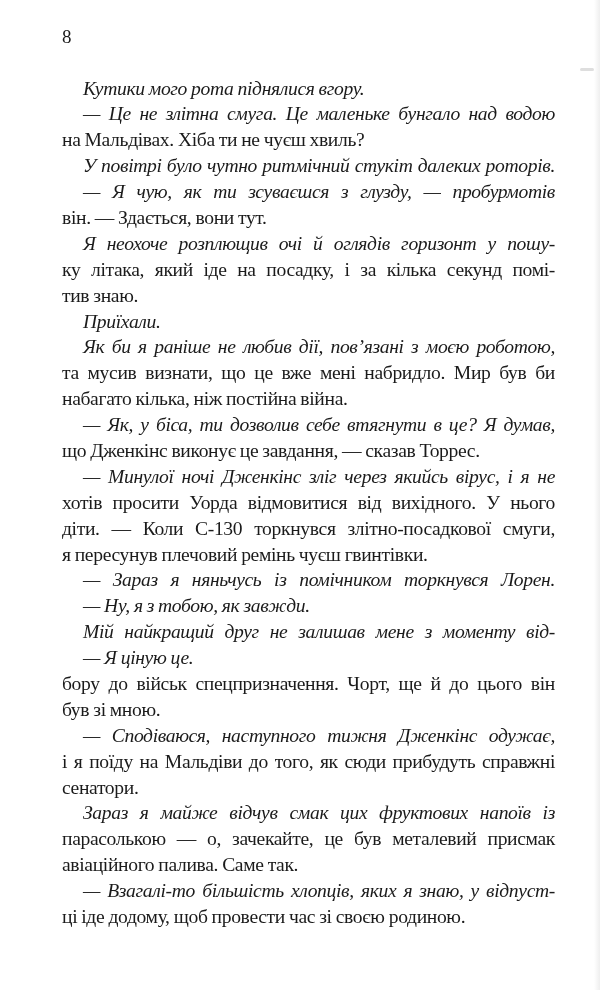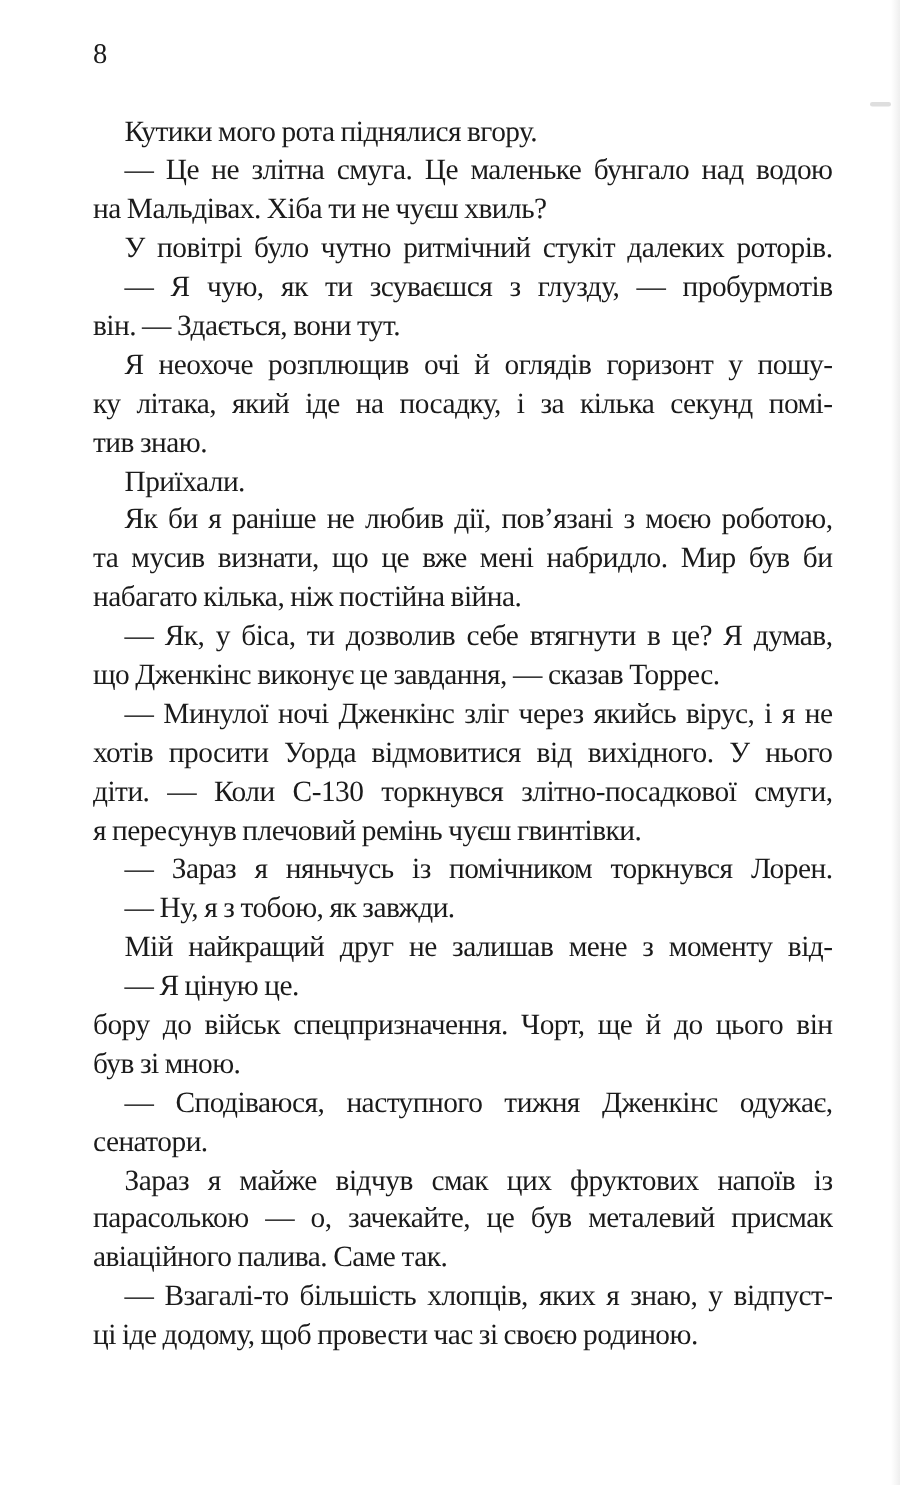--- a/index.html
+++ b/index.html
@@ -52,21 +52,21 @@
       height: 25.9px;
       line-height: 25.9px;
       font-size: 19.6px;
       white-space: nowrap;
       letter-spacing: -0.35px;
       text-align: justify;
       text-align-last: justify;
       word-spacing: -0.5px;
       transform-origin: left center;
     }
-    .line.indent { padding-left: 21px; }
+    .line.indent { padding-left: 21px; font-style: italic; }
     .line.last { text-align-last: left; }
   </style>
 </head>
 <body>
 
 <div class="page">
   <div class="edge-shade"></div>
   <div class="smudge"></div>
 
   <div class="page-number">8</div>
@@ -91,20 +91,21 @@
       <span class="line">хотів просити Уорда відмовитися від вихідного. У нього</span>
       <span class="line">діти. — Коли С-130 торкнувся злітно-посадкової смуги,</span>
       <span class="line last">я пересунув плечовий ремінь чуєш гвинтівки.</span>
       <span class="line indent">— Зараз я няньчусь із помічником торкнувся Лорен.</span>
       <span class="line indent last">— Ну, я з тобою, як завжди.</span>
       <span class="line indent">Мій найкращий друг не залишав мене з моменту від-</span>
       <span class="line indent last">— Я ціную це.</span>
       <span class="line">бору до військ спецпризначення. Чорт, ще й до цього він</span>
       <span class="line last">був зі мною.</span>
       <span class="line indent">— Сподіваюся, наступного тижня Дженкінс одужає,</span>
+      <span class="line">і я поїду на Мальдіви до того, як сюди прибудуть справжні</span>
       <span class="line last">сенатори.</span>
       <span class="line indent">Зараз я майже відчув смак цих фруктових напоїв із</span>
       <span class="line">парасолькою — о, зачекайте, це був металевий присмак</span>
       <span class="line last">авіаційного палива. Саме так.</span>
       <span class="line indent">— Взагалі-то більшість хлопців, яких я знаю, у відпуст-</span>
       <span class="line last">ці іде додому, щоб провести час зі своєю родиною.</span>
     </div>
 </div>
 
 </body></html>

